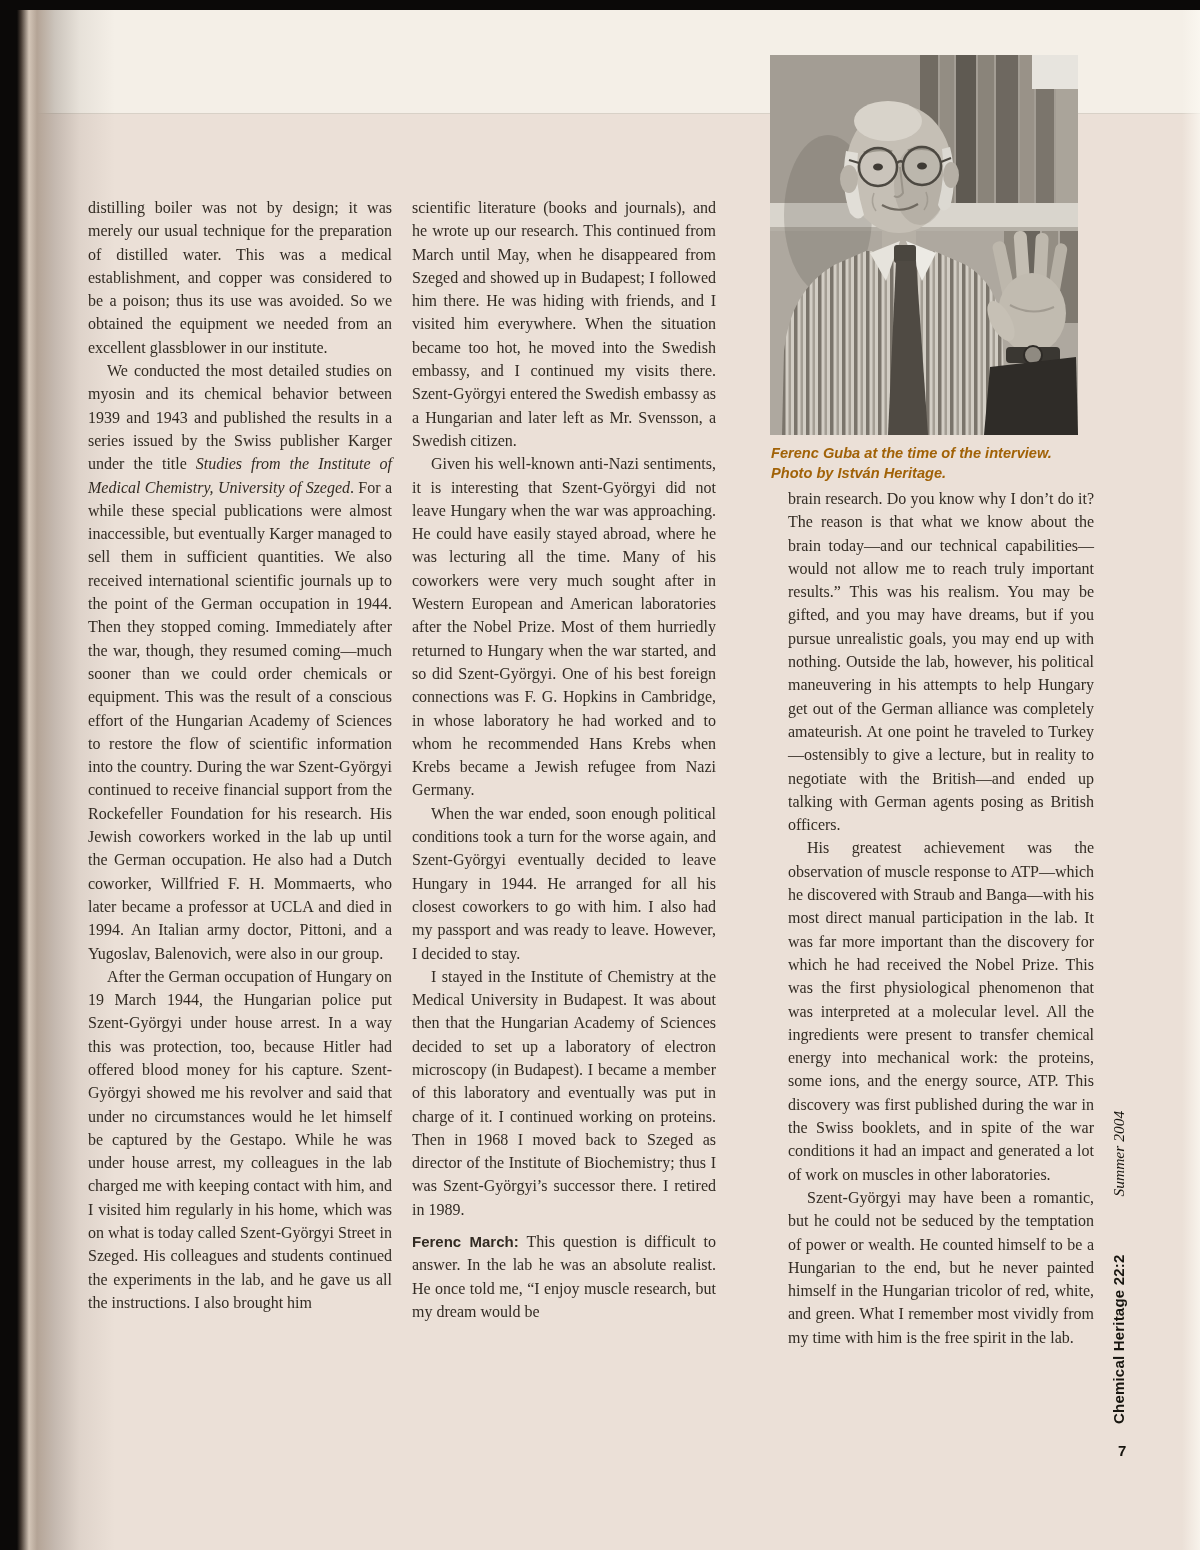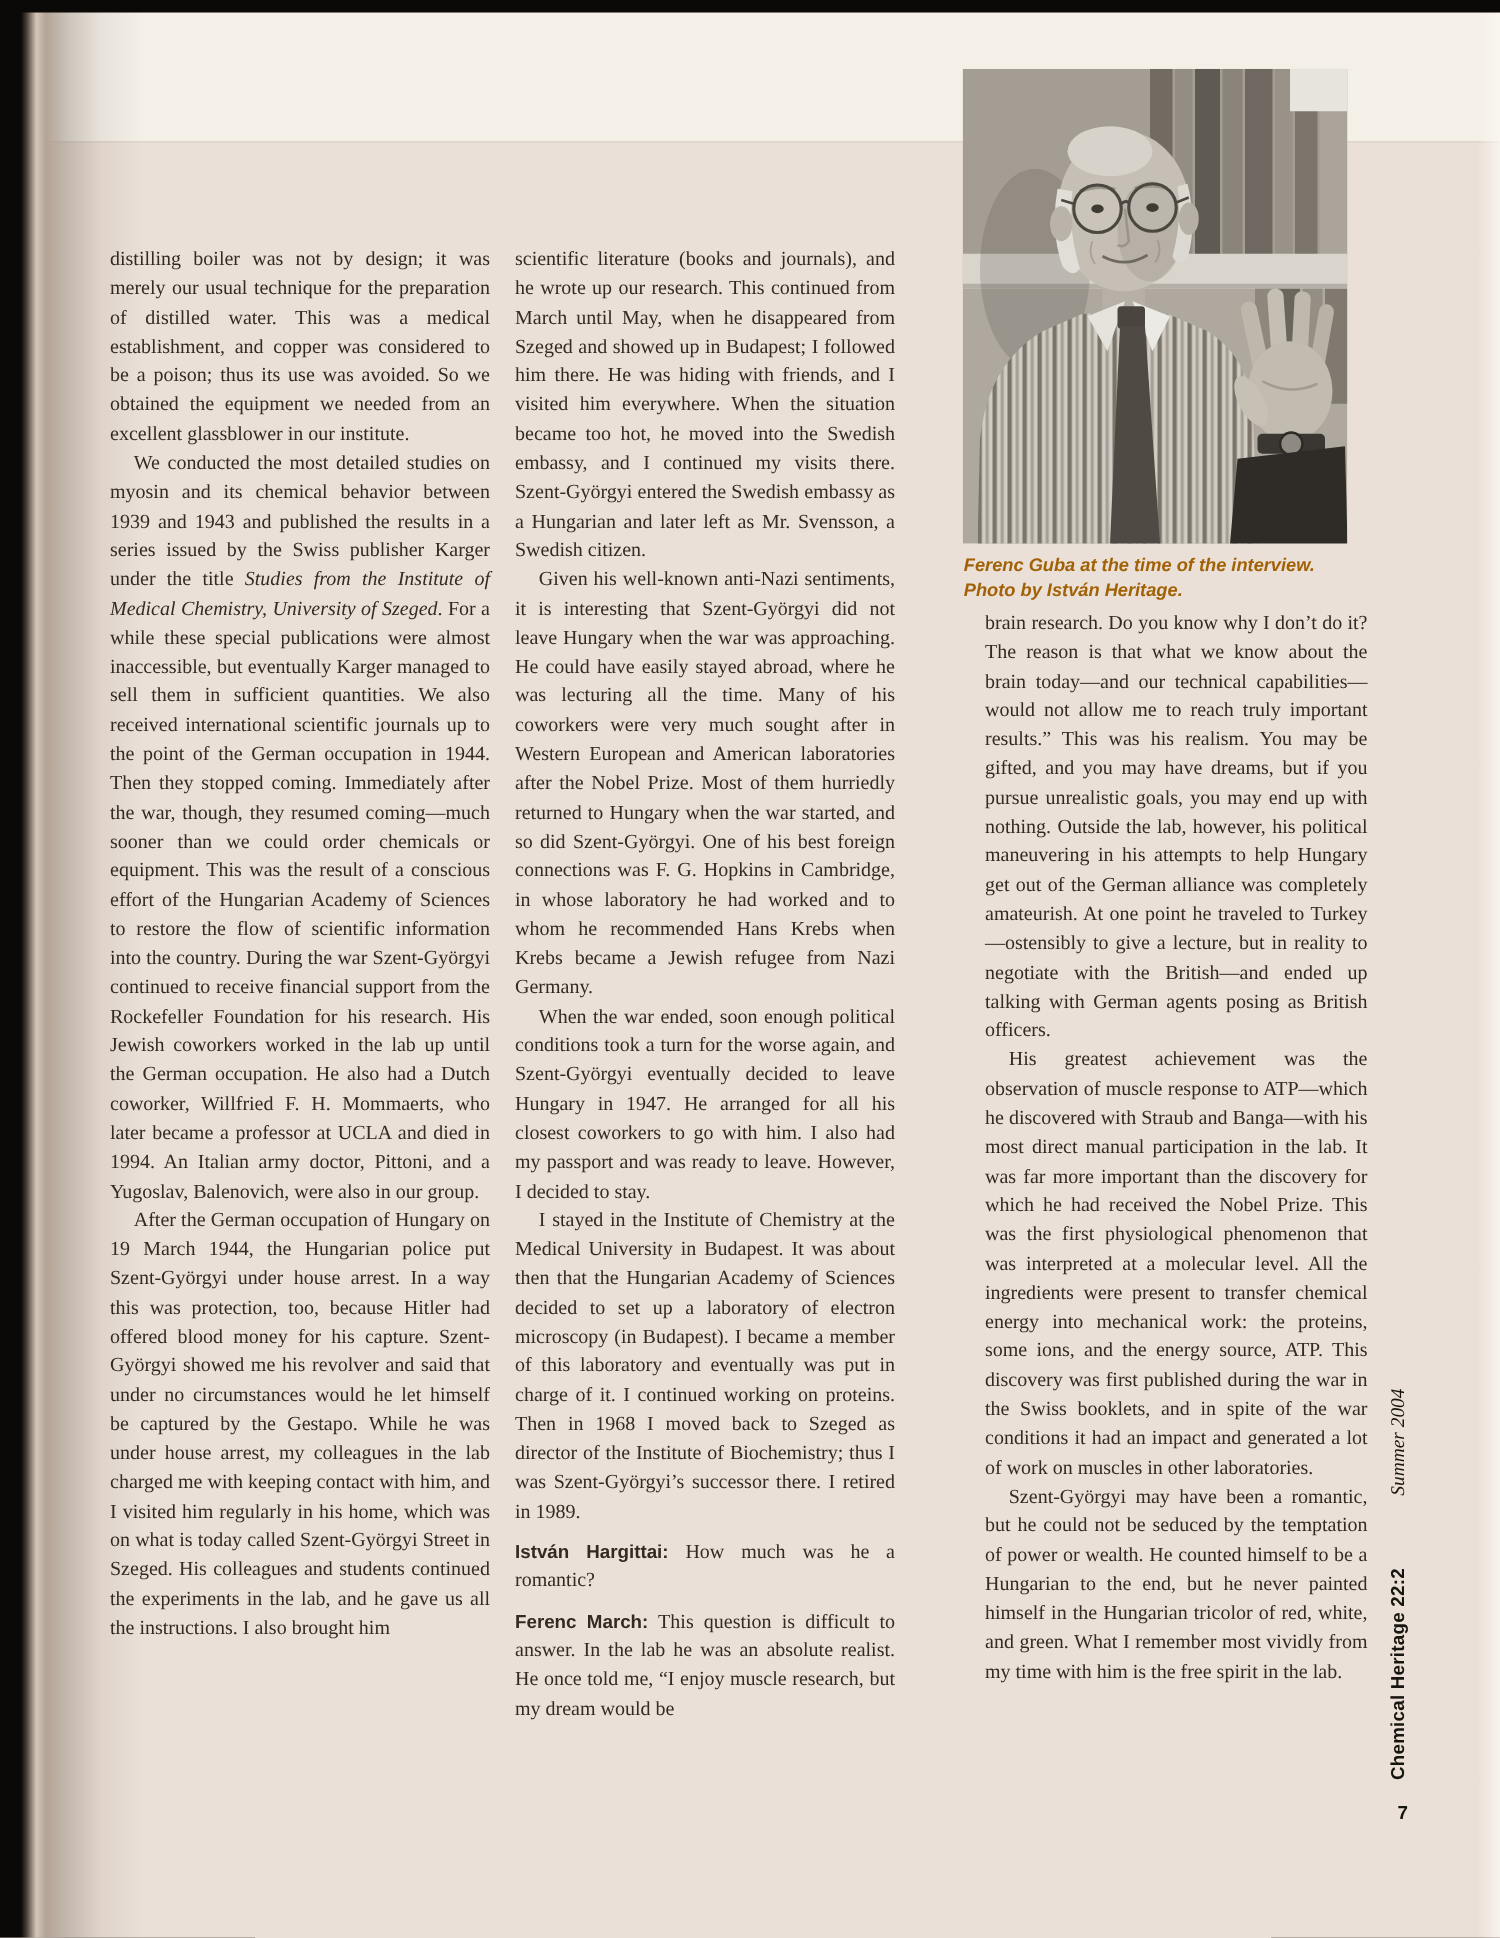--- a/index.html
+++ b/index.html
@@ -229,23 +229,22 @@
   </div>
 
   <div id="col1" class="col">
       <p class="noindent"><span>distilling boiler was not by design; it was merely our usual technique for the preparation of distilled water. This was a medical establishment, and copper was considered to be a poison; thus its use was avoided. So we obtained the equipment we needed from an excellent glassblower in our institute.</span></p>
       <p class="indent"><span>We conducted the most detailed studies on myosin and its chemical behavior between 1939 and 1943 and published the results in a series issued by the Swiss publisher Karger under the title </span><span class="s-i">Studies from the Institute of Medical Chemistry, University of Szeged</span><span>. For a while these special publications were almost inaccessible, but eventually Karger managed to sell them in sufficient quantities. We also received international scientific journals up to the point of the German occupation in 1944. Then they stopped coming. Immediately after the war, though, they resumed coming—much sooner than we could order chemicals or equipment. This was the result of a conscious effort of the Hungarian Academy of Sciences to restore the flow of scientific information into the country. During the war Szent-Györgyi continued to receive financial support from the Rockefeller Foundation for his research. His Jewish coworkers worked in the lab up until the German occupation. He also had a Dutch coworker, Willfried F. H. Mommaerts, who later became a professor at UCLA and died in 1994. An Italian army doctor, Pittoni, and a Yugoslav, Balenovich, were also in our group.</span></p>
       <p class="indent"><span>After the German occupation of Hungary on 19 March 1944, the Hungarian police put Szent-Györgyi under house arrest. In a way this was protection, too, because Hitler had offered blood money for his capture. Szent-Györgyi showed me his revolver and said that under no circumstances would he let himself be captured by the Gestapo. While he was under house arrest, my colleagues in the lab charged me with keeping contact with him, and I visited him regularly in his home, which was on what is today called Szent-Györgyi Street in Szeged. His colleagues and students continued the experiments in the lab, and he gave us all the instructions. I also brought him</span></p>
     </div>
   <div id="col2" class="col">
       <p class="noindent"><span>scientific literature (books and journals), and he wrote up our research. This continued from March until May, when he disappeared from Szeged and showed up in Budapest; I followed him there. He was hiding with friends, and I visited him everywhere. When the situation became too hot, he moved into the Swedish embassy, and I continued my visits there. Szent-Györgyi entered the Swedish embassy as a Hungarian and later left as Mr. Svensson, a Swedish citizen.</span></p>
       <p class="indent"><span>Given his well-known anti-Nazi sentiments, it is interesting that Szent-Györgyi did not leave Hungary when the war was approaching. He could have easily stayed abroad, where he was lecturing all the time. Many of his coworkers were very much sought after in Western European and American laboratories after the Nobel Prize. Most of them hurriedly returned to Hungary when the war started, and so did Szent-Györgyi. One of his best foreign connections was F. G. Hopkins in Cambridge, in whose laboratory he had worked and to whom he recommended Hans Krebs when Krebs became a Jewish refugee from Nazi Germany.</span></p>
-      <p class="indent"><span>When the war ended, soon enough political conditions took a turn for the worse again, and Szent-Györgyi eventually decided to leave Hungary in 1947. He arranged for all his closest coworkers to go with him. I also had my passport and was ready to leave. However, I decided to stay.</span></p>
+      <p class="indent"><span>When the war ended, soon enough political conditions took a turn for the worse again, and Szent-Györgyi eventually decided to leave Hungary in 1944. He arranged for all his closest coworkers to go with him. I also had my passport and was ready to leave. However, I decided to stay.</span></p>
       <p class="indent"><span>I stayed in the Institute of Chemistry at the Medical University in Budapest. It was about then that the Hungarian Academy of Sciences decided to set up a laboratory of electron microscopy (in Budapest). I became a member of this laboratory and eventually was put in charge of it. I continued working on proteins. Then in 1968 I moved back to Szeged as director of the Institute of Biochemistry; thus I was Szent-Györgyi’s successor there. I retired in 1989.</span></p>
-      <p class="noindent speaker-para"><span class="s-speaker">István Hargittai:</span><span> How much was he a romantic?</span></p>
       <p class="noindent speaker-para"><span class="s-speaker">Ferenc March:</span><span> This question is difficult to answer. In the lab he was an absolute realist. He once told me, “I enjoy muscle research, but my dream would be</span></p>
     </div>
   <div id="col3" class="col">
       <p class="noindent"><span>brain research. Do you know why I don’t do it? The reason is that what we know about the brain today—and our technical capabilities—would not allow me to reach truly important results.” This was his realism. You may be gifted, and you may have dreams, but if you pursue unrealistic goals, you may end up with nothing. Outside the lab, however, his political maneuvering in his attempts to help Hungary get out of the German alliance was completely amateurish. At one point he traveled to Turkey—ostensibly to give a lecture, but in reality to negotiate with the British—and ended up talking with German agents posing as British officers.</span></p>
       <p class="indent"><span>His greatest achievement was the observation of muscle response to ATP—which he discovered with Straub and Banga—with his most direct manual participation in the lab. It was far more important than the discovery for which he had received the Nobel Prize. This was the first physiological phenomenon that was interpreted at a molecular level. All the ingredients were present to transfer chemical energy into mechanical work: the proteins, some ions, and the energy source, ATP. This discovery was first published during the war in the Swiss booklets, and in spite of the war conditions it had an impact and generated a lot of work on muscles in other laboratories.</span></p>
       <p class="indent"><span>Szent-Györgyi may have been a romantic, but he could not be seduced by the temptation of power or wealth. He counted himself to be a Hungarian to the end, but he never painted himself in the Hungarian tricolor of red, white, and green. What I remember most vividly from my time with him is the free spirit in the lab.</span></p>
     </div>
 
   <div class="spine"><span class="issue">Chemical Heritage 22:2</span><span class="gap"></span><span class="season">Summer 2004</span></div>
 

